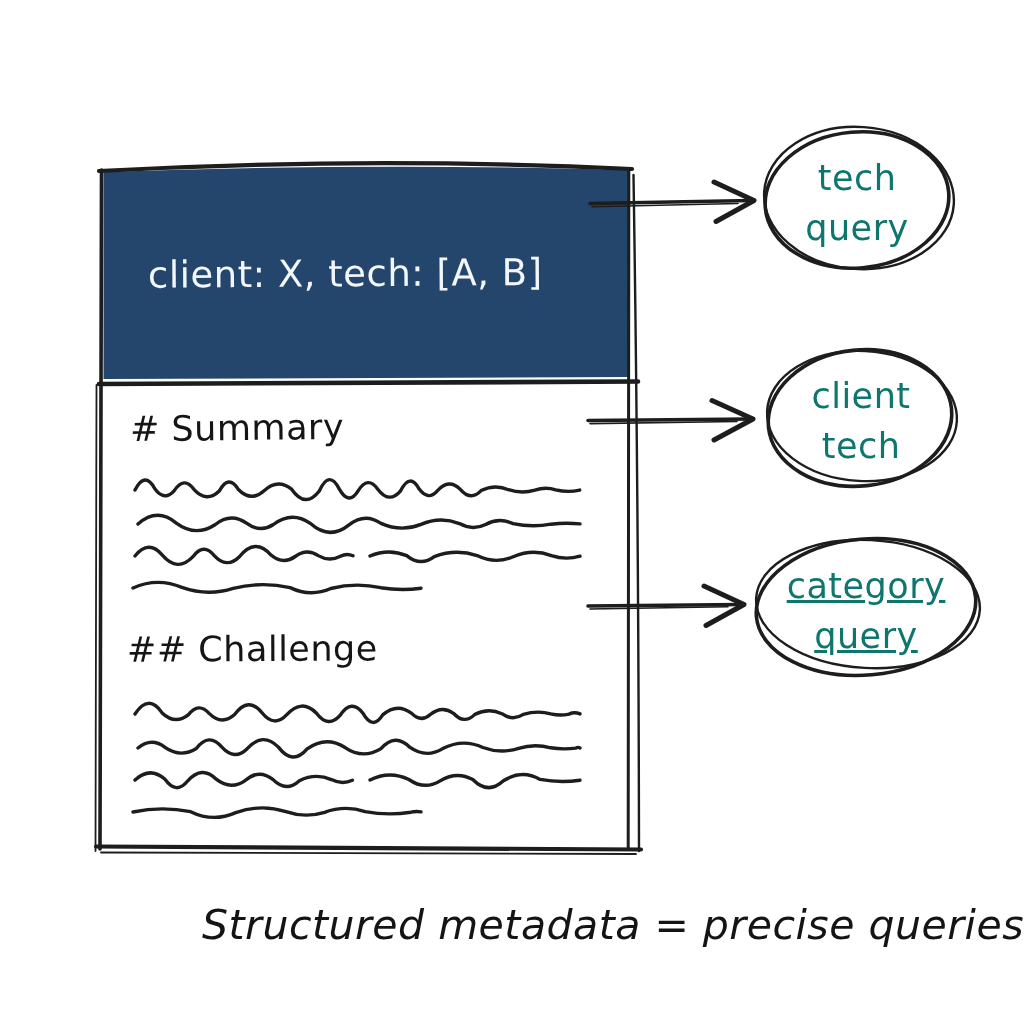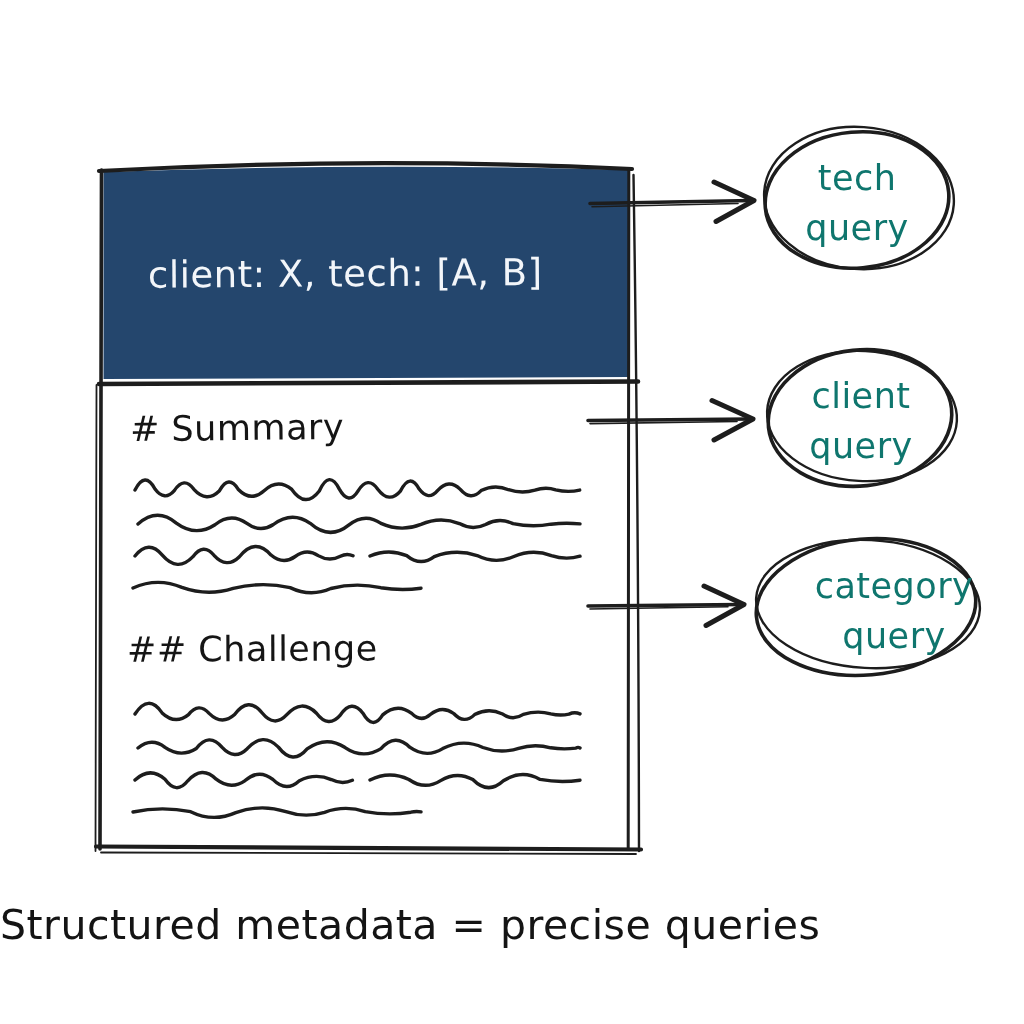--- a/index.html
+++ b/index.html
@@ -59,30 +59,31 @@
   .bubble-label {
     position: absolute;
     color: #0f766e;
     font-size: 35px;
     line-height: 1.42;
     text-align: center;
     letter-spacing: 0.5px;
   }
   .bubble-label-tech { left: 791px; top: 154px; width: 132px; }
   .bubble-label-client { left: 795px; top: 372px; width: 132px; }
-  .bubble-label-category { left: 801px; top: 562px; width: 186px; }
+  .bubble-label-category { left: 773px; top: 562px; width: 186px; text-decoration: underline; }
   .caption {
     position: absolute;
     left: 0;
     top: 901px;
     width: 1024px;
-    text-align: left;
+    text-align: right;
     font-size: 41px;
     color: #141414;
     letter-spacing: 0.5px;
+    font-style: italic;
   }
 </style>
 </head>
 <body>
 
 <div class="canvas">
 
   <svg class="sketch" viewBox="0 0 1024 1024">
 
     <g>
@@ -146,18 +147,18 @@
   </svg>
 
   <div class="frontmatter">client: X, tech: [A, B]</div>
 
   <div class="heading heading-summary"># Summary</div>
 
   <div class="heading heading-challenge">## Challenge</div>
 
   <div class="bubble-label bubble-label-tech">tech query</div>
 
-  <div class="bubble-label bubble-label-client">client query</div>
+  <div class="bubble-label bubble-label-client">client tech</div>
 
   <div class="bubble-label bubble-label-category">category query</div>
 
   <div class="caption">Structured metadata = precise queries</div>
 </div>
 
 </body></html>

